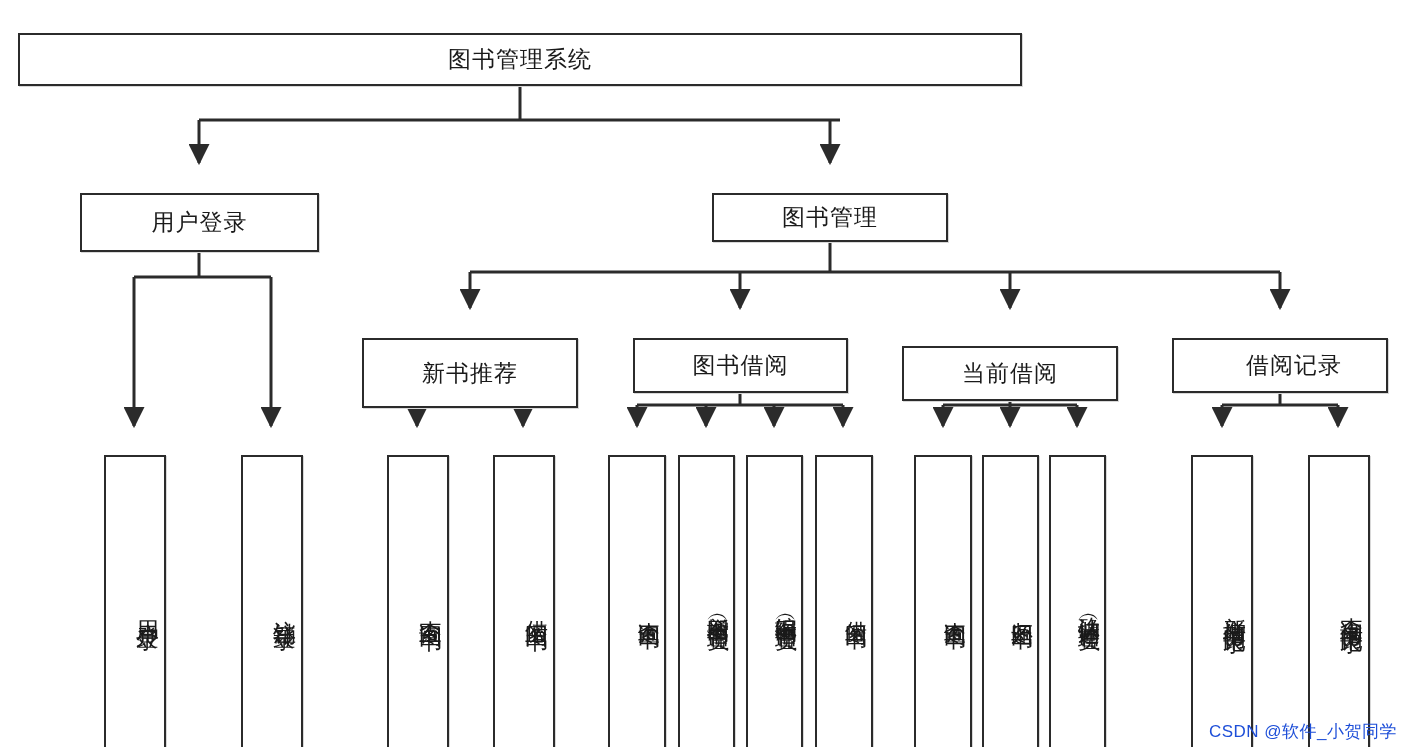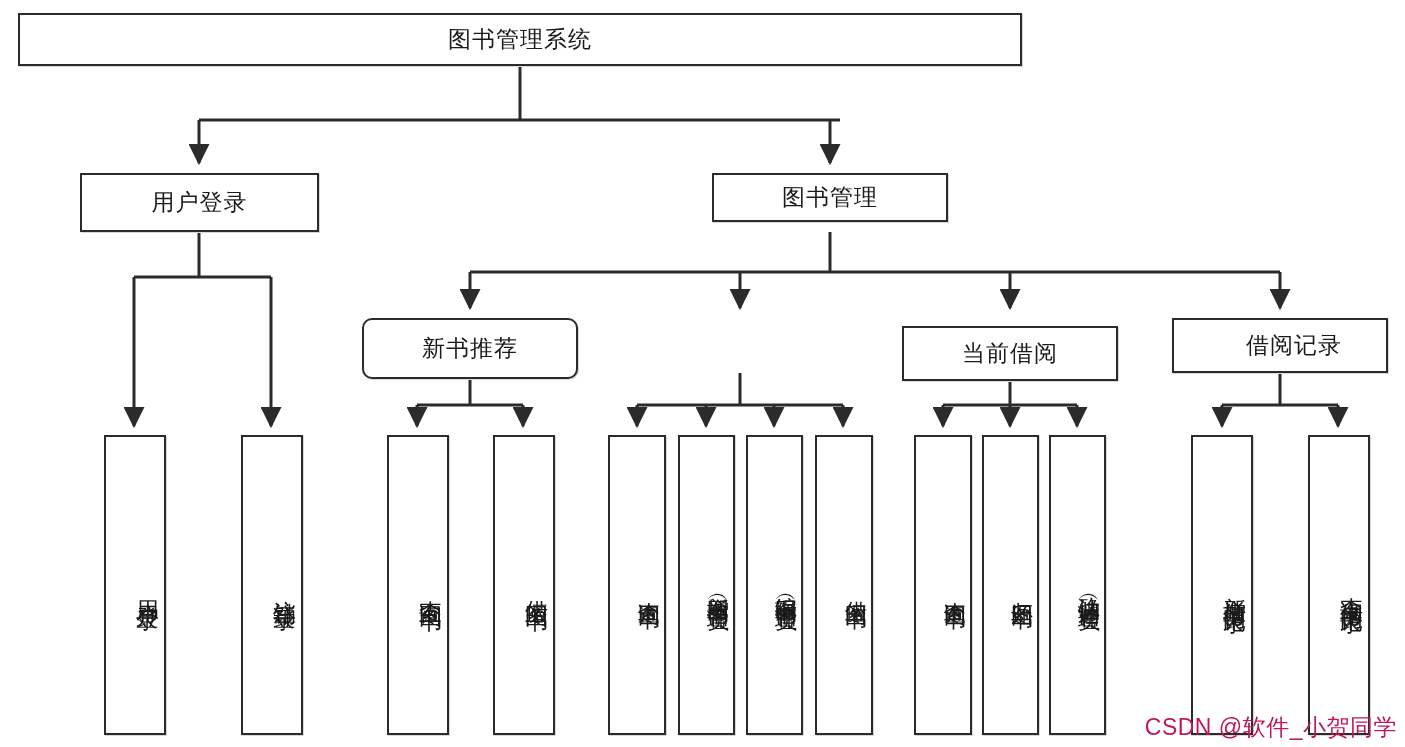--- a/index.html
+++ b/index.html
@@ -14,37 +14,38 @@
   .node{
     position:absolute;
     box-sizing:border-box;
     background:#ffffff;
     border:2px solid #2b2b2b;
     display:flex;
     align-items:center;
     justify-content:center;
     color:#1a1a1a;
     box-shadow:1px 1px 0 #d8d8d8;
+    margin-top:20px;
   }
   .node.h{ font-size:23px; letter-spacing:1px; }
   .node.v{
     writing-mode:vertical-rl;
     text-orientation:upright;
     font-size:23px;
     letter-spacing:3px;
     padding-top:6px;
     align-items:flex-start;
     justify-content:center;
   }
   .node.vsmall{ font-size:22px; letter-spacing:2px; }
   .watermark{
     position:absolute;
     right:8px;bottom:4px;
-    font-size:23px;
-    color:#be185d;
+    font-size:17px;
+    color:#1d4ed8;
     white-space:nowrap;
     letter-spacing:0.5px;
     margin-left:44px;
   }
 </style>
 </head>
 <body>
 
 <div id="stage">
 
@@ -96,21 +97,22 @@
       <path d="M 1222 405 L 1222 426" marker-end="url(#arrow)"></path>
       <path d="M 1338 405 L 1338 426" marker-end="url(#arrow)"></path>
     </g>
   </svg>
 
   <div class="node h" style="left:18px;top:13px;width:1004px;height:53px;">图书管理系统</div>
 
   <div class="node h" style="left:80px;top:173px;width:239px;height:59px;">用户登录</div>
   <div class="node h" style="left:712px;top:173px;width:236px;height:49px;">图书管理</div>
 
-  <div class="node h" style="left:362px;top:318px;width:216px;height:61px;border-radius:10px;">新书推荐</div>
+  <div class="node h" style="left:362px;top:318px;width:216px;height:70px;">新书推荐</div>
+  <div class="node h" style="left:633px;top:318px;width:215px;height:55px;">图书借阅</div>
   <div class="node h" style="left:902px;top:326px;width:216px;height:55px;">当前借阅</div>
   <div class="node h" style="left:1172px;top:318px;width:216px;height:55px;padding-left:28px;">借阅记录</div>
 
   <div class="node v" style="left:104px;top:435px;width:62px;height:300px;">用户登录</div>
   <div class="node v" style="left:241px;top:435px;width:62px;height:300px;">注销登录</div>
 
   <div class="node v" style="left:387px;top:435px;width:62px;height:300px;">查询图书</div>
   <div class="node v" style="left:493px;top:435px;width:62px;height:300px;">借阅图书</div>
 
   <div class="node v vsmall" style="left:608px;top:435px;width:58px;height:300px;">查询图书</div>

